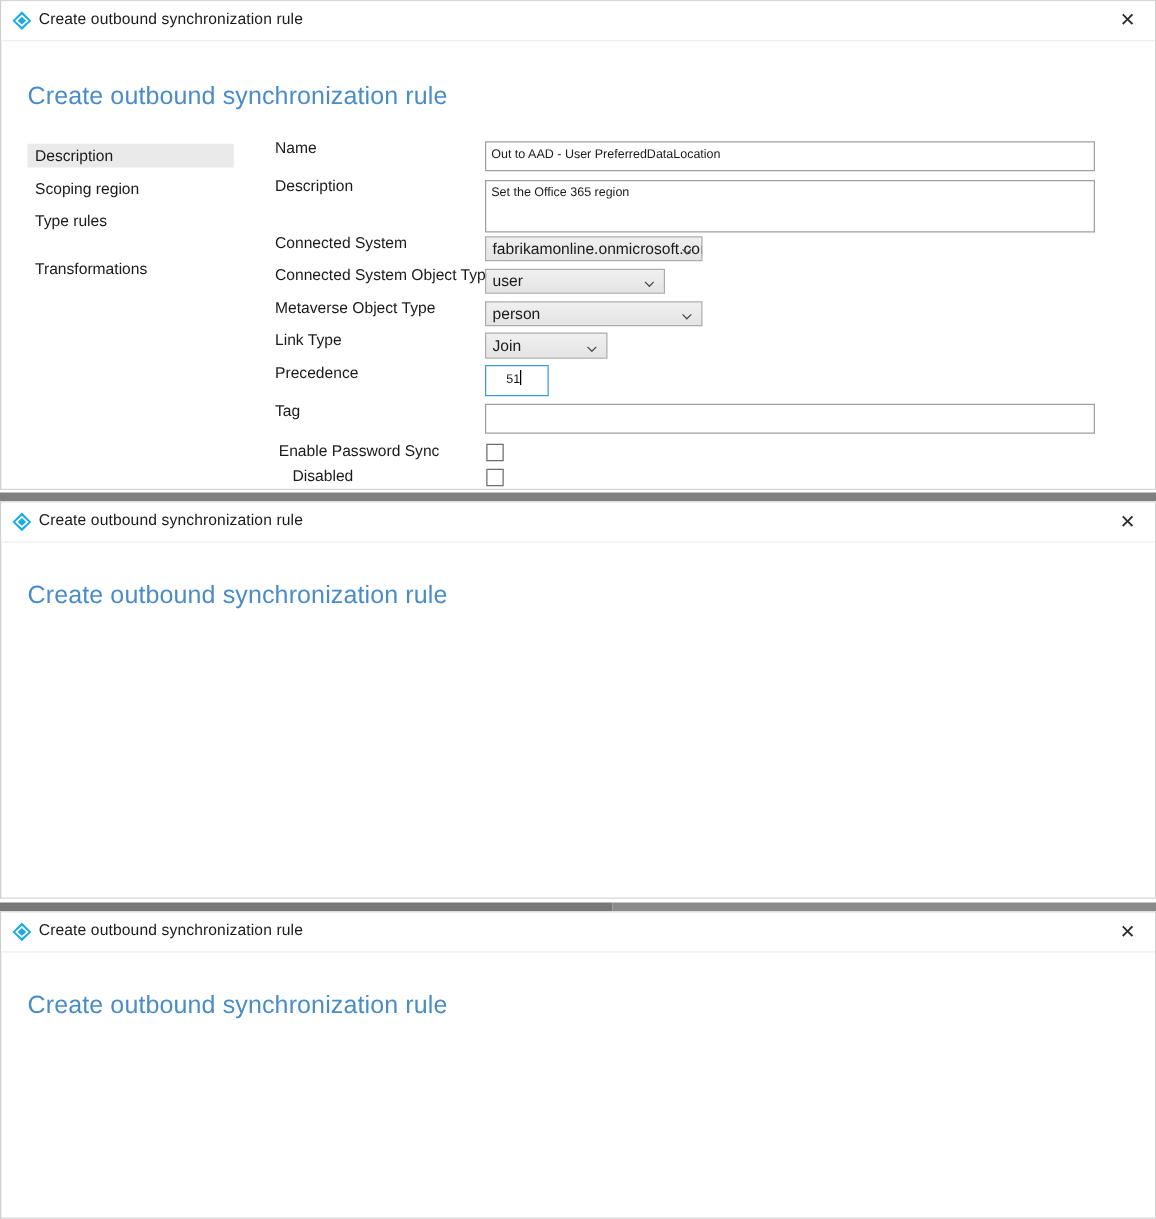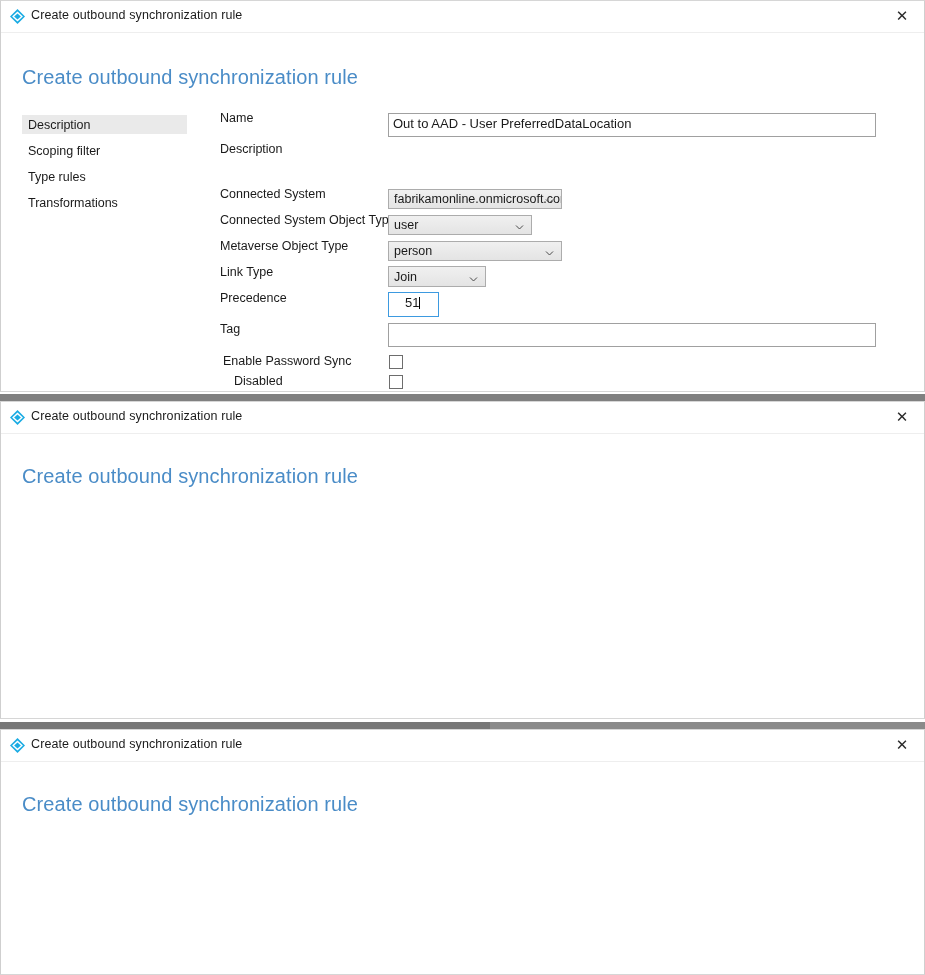--- a/index.html
+++ b/index.html
@@ -105,21 +105,21 @@
     font-size: 12.5px;
     color: #1a1a1a;
     white-space: nowrap;
   }
   .txtbox {
     position: absolute;
     box-sizing: border-box;
     border: 1px solid #a0a0a0;
     background: #ffffff;
     font-family: "Liberation Sans", sans-serif;
-    font-size: 13px;
+    font-size: 10px;
     color: #1a1a1a;
     padding: 3px 4px 0 4px;
     line-height: 14px;
     overflow: hidden;
     white-space: pre-wrap;
   }
   .txtbox.focused {
     border: 1px solid #3d9ae0;
     padding-left: 16px;
   }
@@ -186,33 +186,34 @@
     <span class="title-text" data-name="window-title">Create outbound synchronization rule</span>
     <span class="close-btn" data-name="close-icon">✕</span>
   </div>
 
   <div class="page-heading" data-name="page-title" style="top:65px;">Create outbound synchronization rule</div>
 
   <div class="nav-item active" data-name="sidebar-item-description" style="top:114px;">
     <span data-name="sidebar-item-label">Description</span>
   </div>
   <div class="nav-item" data-name="sidebar-item-scoping-filter" style="top:140px;">
-    <span data-name="sidebar-item-label">Scoping filter</span>
+    <span data-name="sidebar-item-label">Scoping region</span>
   </div>
   <div class="nav-item" data-name="sidebar-item-join-rules" style="top:166px;">
     <span data-name="sidebar-item-label">Type rules</span>
   </div>
-  <div class="nav-item" data-name="sidebar-item-transformations" style="top:192px;text-align:right;">
+  <div class="nav-item" data-name="sidebar-item-transformations" style="top:204px;text-align:right;">
     <span data-name="sidebar-item-label">Transformations</span>
   </div>
 
   <div class="field-label" data-name="name-label" style="left:219px; top:110px;">Name</div>
   <div class="txtbox" data-name="name-input" style="left:387px; top:112px; width:488px; height:24px;">Out to AAD - User PreferredDataLocation</div>
 
   <div class="field-label" data-name="description-label" style="left:219px; top:141px;">Description</div>
+  <div class="txtbox" data-name="description-textarea" style="left:387px; top:143px; width:488px; height:42px;">Set the Office 365 region</div>
 
   <div class="field-label" data-name="connected-system-label" style="left:219px; top:186px;">Connected System</div>
   <div class="combo" data-name="connected-system-select" style="left:387px; top:188px; width:174px; height:20px;">
     <span data-name="connected-system-value">fabrikamonline.onmicrosoft.com</span>
     <span class="arrow" data-name="chevron-down-icon">
       <svg width="9" height="9" viewBox="0 0 9 9">
           <path d="M1 3 L4.5 6.5 L8 3" stroke="#4a4a4a" stroke-width="1" fill="none"></path>
         </svg>
     </span>
   </div>

